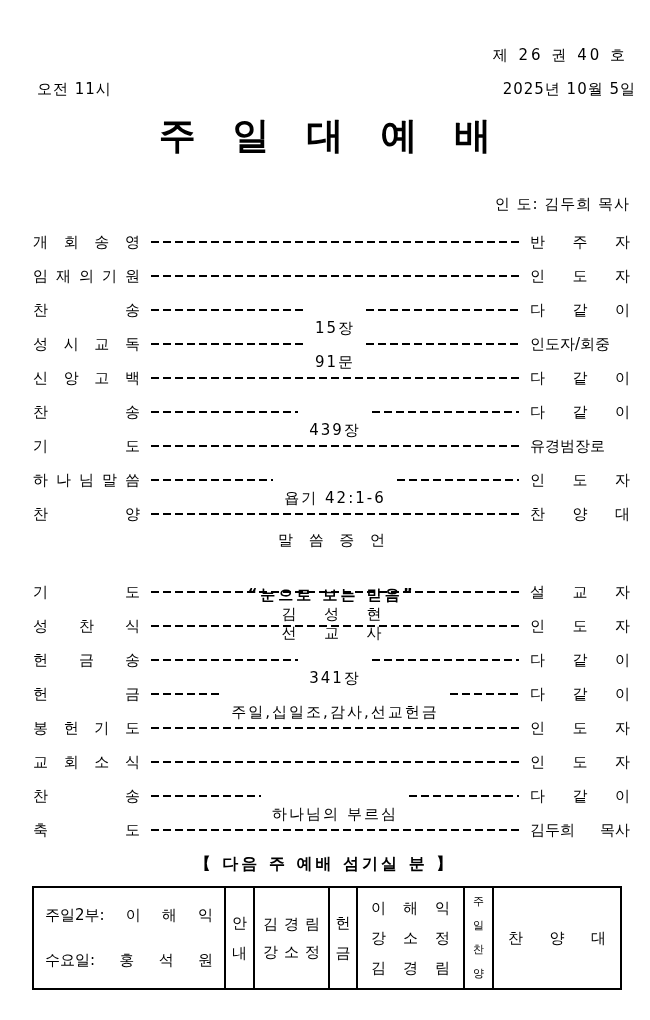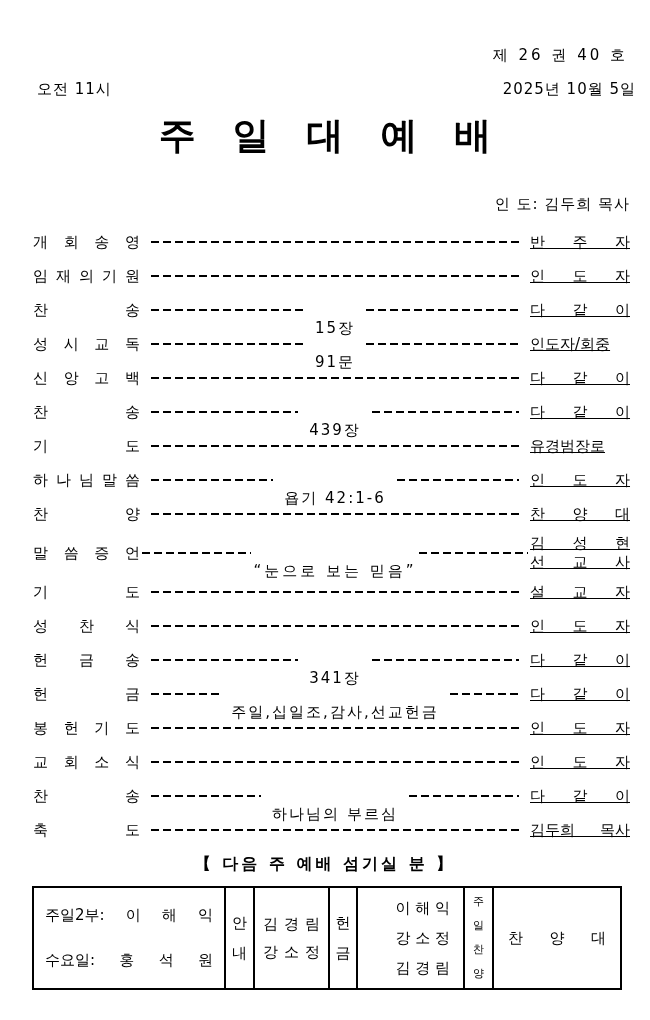--- a/index.html
+++ b/index.html
@@ -10,45 +10,45 @@
     background: #ffffff; color: #000; margin: 0 auto;
     font-size: 15px; overflow: hidden;
   }
   .issue { text-align: right; padding: 46px 22px 0 0; letter-spacing: 3px; font-size: 15px; }
   .timedate { display: flex; justify-content: space-between; padding: 15px 14px 0 37px; font-size: 15px; letter-spacing: 1px; }
   .title { text-align: center; font-weight: bold; font-size: 37px; letter-spacing: 12px; text-indent: 12px; margin-top: 12px; font-family: "DejaVu Serif", "Liberation Serif", serif; }
   .leaderline { text-align: right; padding-right: 20px; margin-top: 34px; letter-spacing: 1px; }
 
   .program { margin: 11px 20px 0 33px; }
   .prow { display: flex; align-items: center; height: 34px; }
-  .prow.tall { height: 44px; }
+  .prow.tall { height: 44px; flex-direction: column; }
   .plabel { width: 107px; text-align: justify; text-align-last: justify; -moz-text-align-last: justify; white-space: nowrap; }
   .pdash { flex: 1; height: 2px; margin: 0 11px;
     background: repeating-linear-gradient(90deg, #000 0 8px, transparent 8px 12px); }
   .pdash.tight { margin: 0 2px; }
   .pcenter { white-space: nowrap; letter-spacing: 2px; margin-top: 36px; }
-  .pcenter.bold { font-weight: normal; letter-spacing: 3px; text-align: right; }
-  .pright { width: 100px; text-align: justify; text-align-last: justify; -moz-text-align-last: justify; white-space: nowrap; text-decoration: underline; }
+  .pcenter.bold { font-weight: bold; letter-spacing: 3px; text-align: right; }
+  .pright { width: 100px; text-align: justify; text-align-last: justify; -moz-text-align-last: justify; white-space: nowrap; }
   .pright.twoline { line-height: 19px; }
   .pright.twoline div { text-align: justify; text-align-last: justify; -moz-text-align-last: justify; }
 
   .nextweek-head { text-align: center; font-weight: bold; font-size: 16px; letter-spacing: 3px; margin-top: 7px; }
 
   .stable { display: flex; margin: 11px 0 0 32px; width: 590px; height: 104px; border: 2px solid #000; }
   .scol { border-left: 2px solid #000; height: 100%; }
   .scol:first-child { border-left: none; }
   .vhead { display: flex; align-items: center; justify-content: center; }
   .vtext { width: 1.05em; word-break: break-all; text-align: center; line-height: 30px; }
   .vtext.four { line-height: 24px; font-size: 11px; }
   .c-prayer { width: 31px; }
   .c-prayer-names { width: 190px; display: flex; flex-direction: column; justify-content: space-around; padding: 5px 11px; }
   .c-usher { width: 29px; }
   .c-usher-names { width: 75px; display: flex; flex-direction: column; justify-content: center; gap: 9px; padding: 0 8px; }
   .c-offer { width: 28px; }
-  .c-offer-names { width: 107px; display: flex; flex-direction: column; justify-content: space-around; padding: 5px 13px; align-items: flex-end; }
+  .c-offer-names { width: 107px; display: flex; flex-direction: column; justify-content: space-around; padding: 5px 13px; }
   .c-praise { width: 29px; }
   .c-praise-val { flex: 1; display: flex; flex-direction: column; justify-content: center; padding: 0 14px; }
   .jline { text-align: justify; text-align-last: justify; -moz-text-align-last: justify; white-space: nowrap; }
 </style>
 </head>
 <body>
 
 <div class="page">
 
   <div class="issue">제 26 권 40 호</div>

